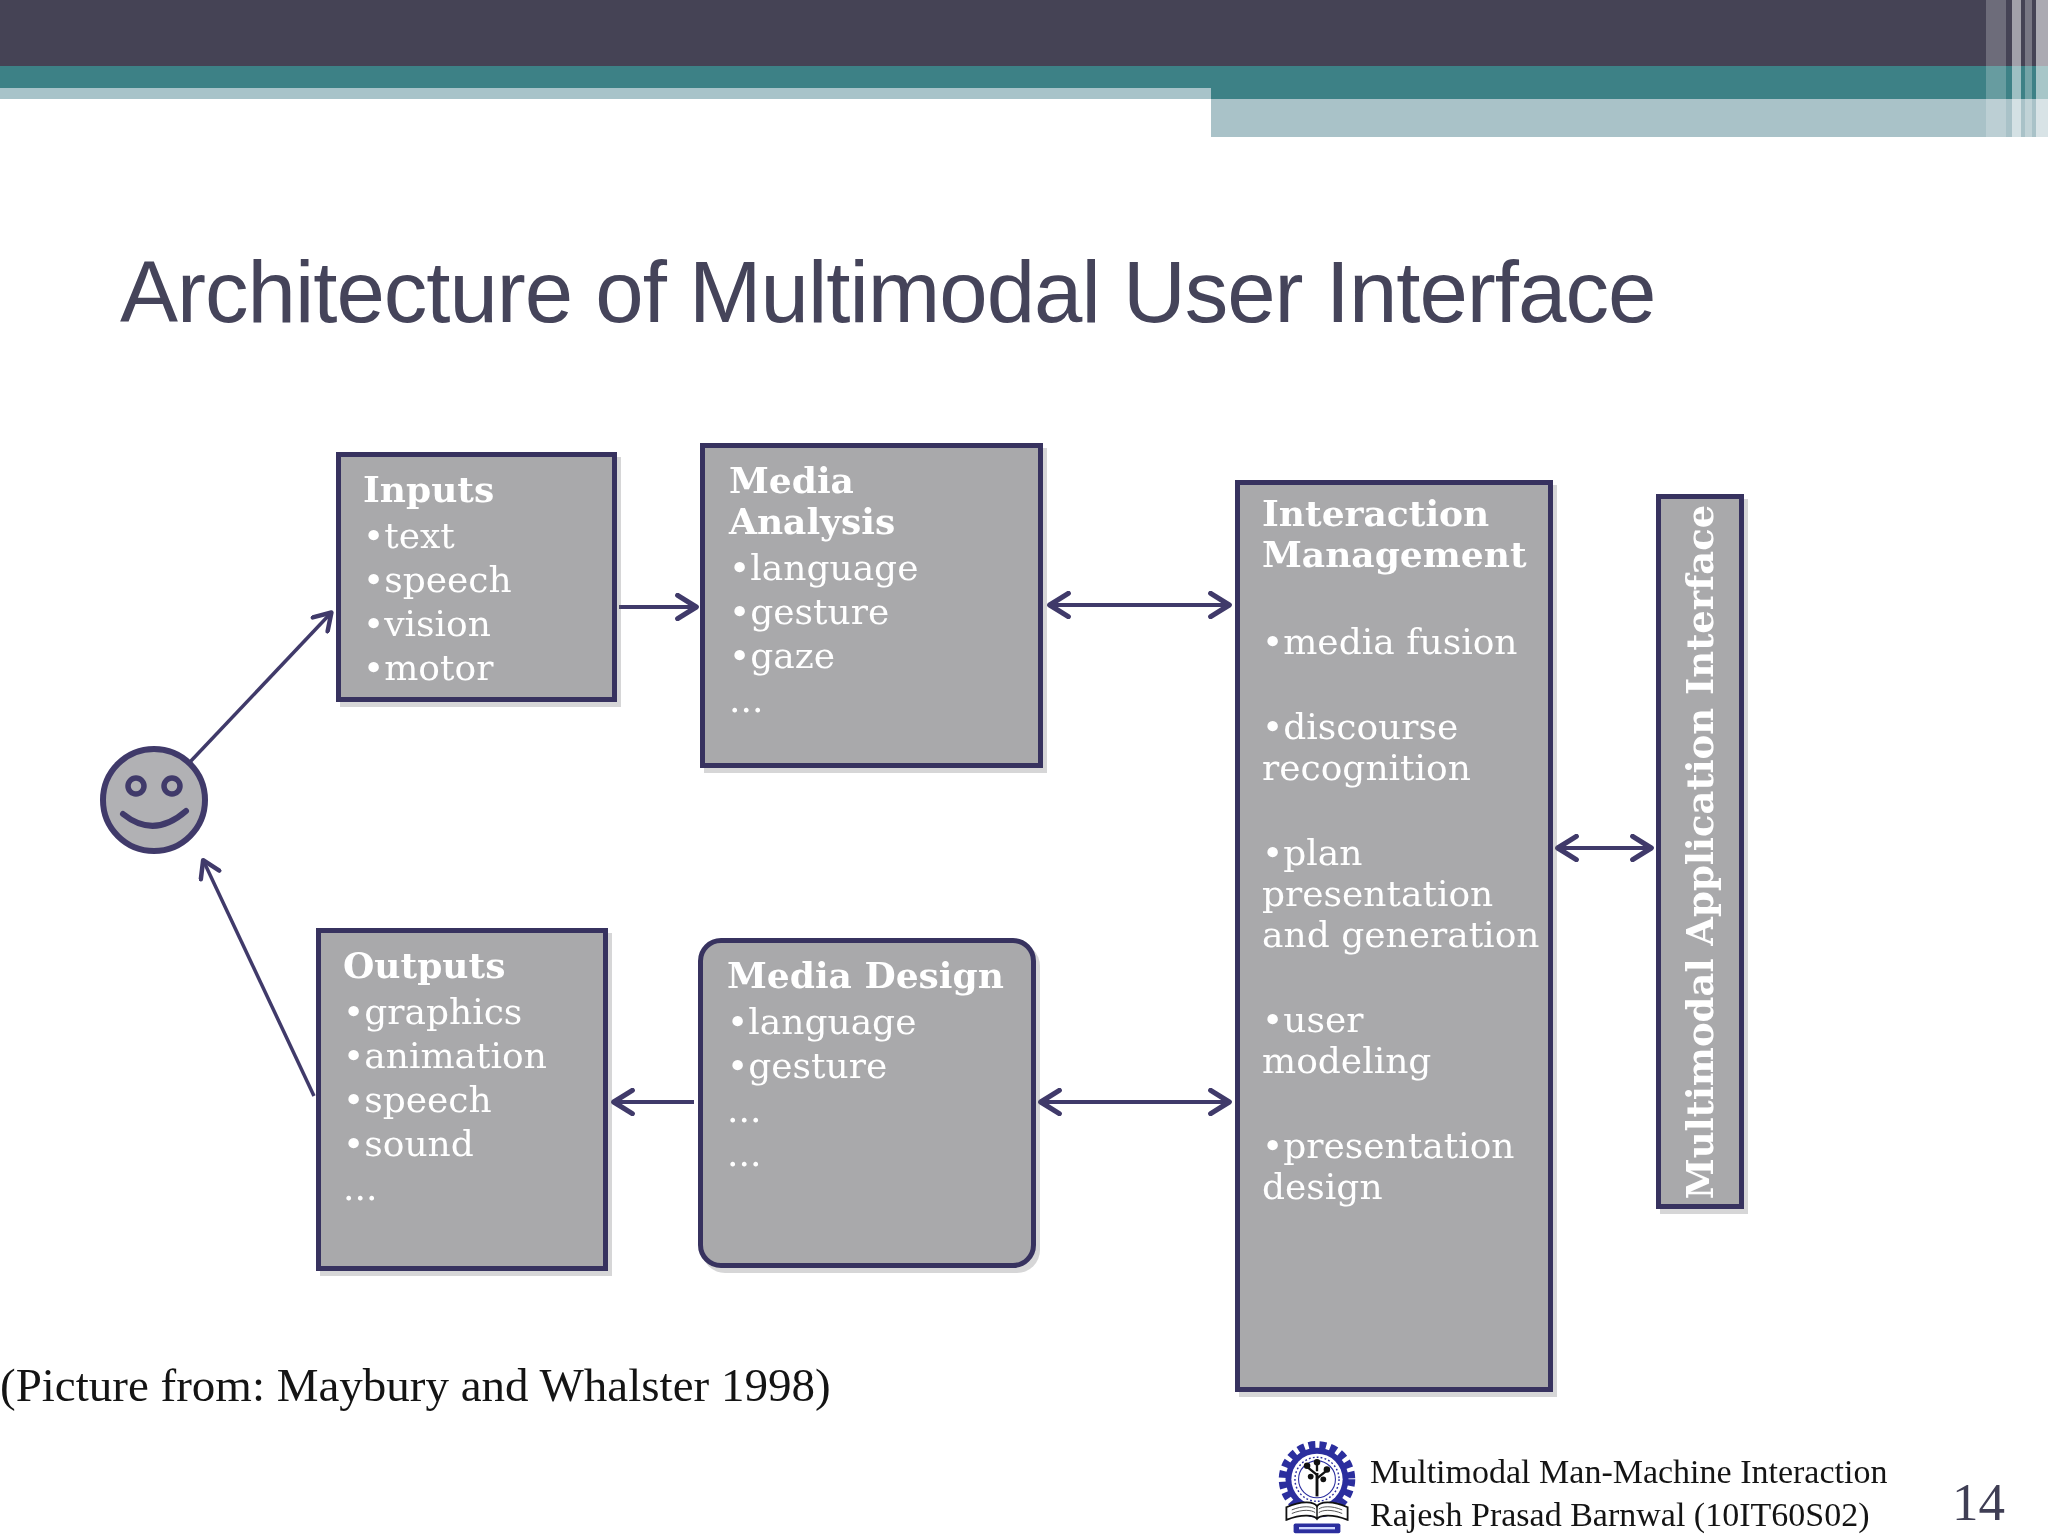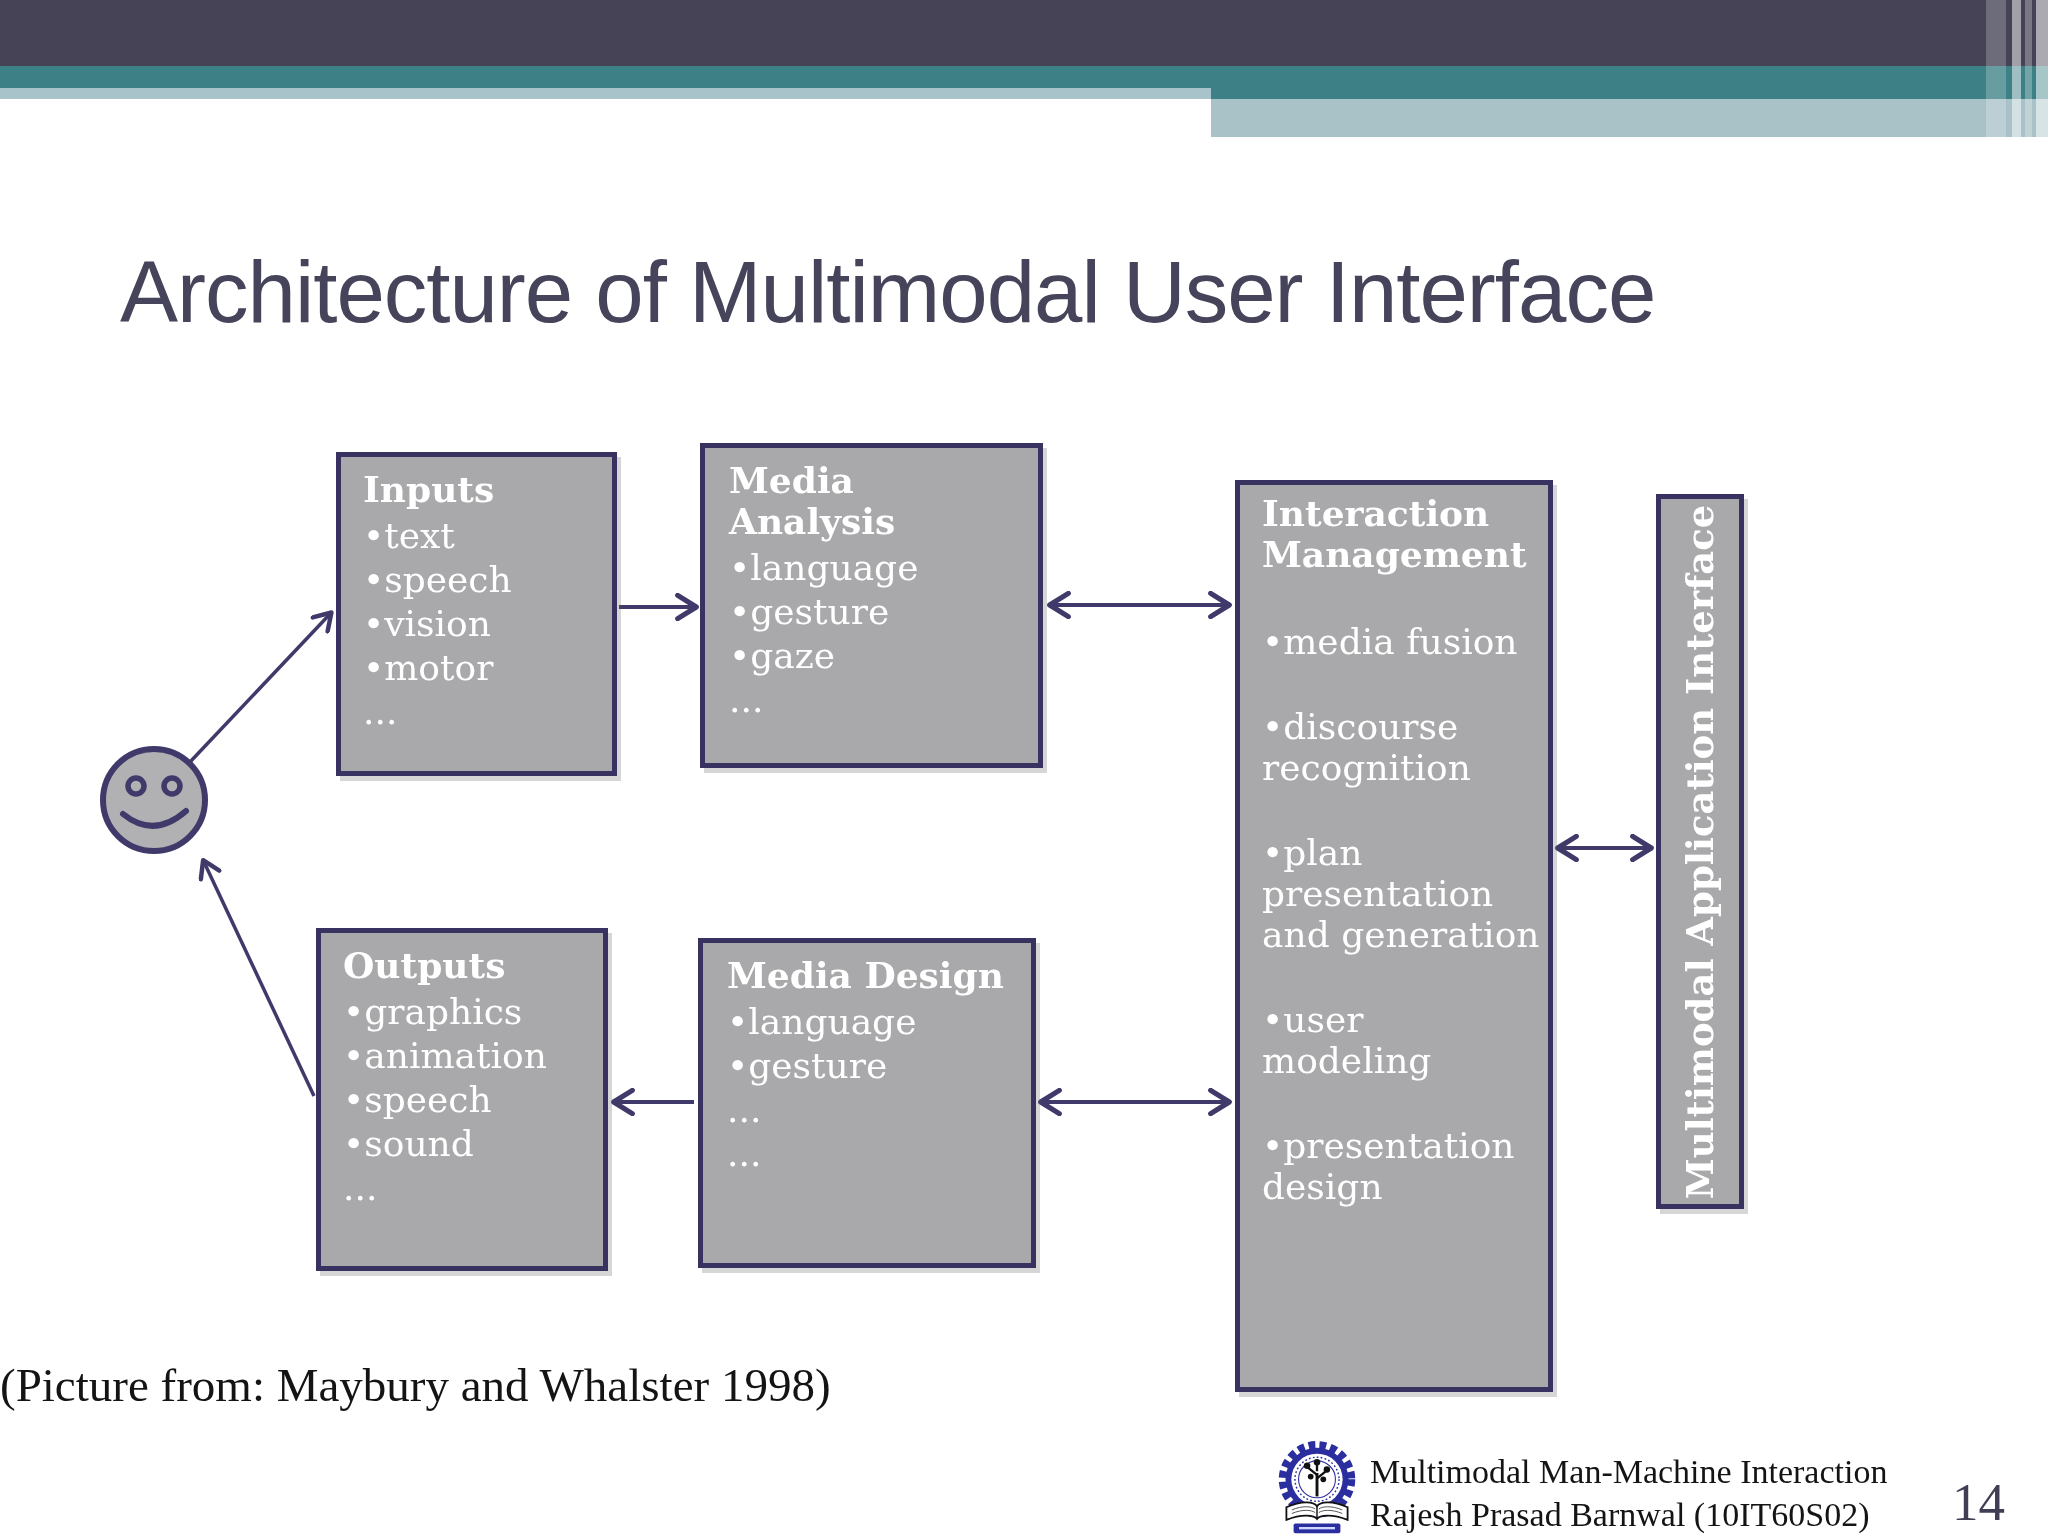--- a/index.html
+++ b/index.html
@@ -23,27 +23,27 @@
   .page-title{position:absolute;left:120px;top:246px;width:1880px;
               font-family:"Liberation Sans",sans-serif;font-size:87px;line-height:1.05;
               color:#45445a;letter-spacing:-1px;white-space:nowrap;}
 
   
   .box{position:absolute;background:#a9a9ab;border:5px solid #37325f;box-sizing:border-box;
        color:#ffffff;font-family:"DejaVu Serif","Liberation Serif",serif;font-size:36px;
        box-shadow:4px 5px 0 rgba(90,90,95,0.25);}
   .box .box-title{font-weight:bold;white-space:pre-line;line-height:1.14;margin-bottom:4px;}
   .box .line{line-height:44px;min-height:44px;white-space:pre-line;}
-  .box-inputs          {left:336px;top:452px;width:281px;height:324px;padding:12px 14px 0 22px;}
+  .box-inputs          {left:336px;top:452px;width:281px;height:250px;padding:12px 14px 0 22px;}
   .box-media-analysis  {left:700px;top:443px;width:343px;height:325px;padding:12px 14px 0 24px;}
   .box-interaction     {left:1235px;top:480px;width:318px;height:912px;padding:8px 8px 0 22px;}
   .box-interaction .box-title{margin-bottom:46px;}
   .box-interaction .im-item{line-height:41px;margin-bottom:44px;white-space:pre-line;}
   .box-outputs         {left:316px;top:928px;width:292px;height:343px;padding:12px 14px 0 22px;}
-  .box-media-design    {left:698px;top:938px;width:338px;height:330px;padding:12px 14px 0 24px;}
+  .box-media-design    {left:698px;top:938px;width:338px;height:330px;padding:12px 14px 0 24px;border-radius:23px;}
   .box-mai             {left:1656px;top:494px;width:88px;height:715px;padding:0;}
   .mai-label{position:absolute;left:50%;top:50%;transform:translate(-50%,-50%) rotate(-90deg);
              white-space:nowrap;font-weight:bold;font-size:37px;color:#ffffff;}
 
   
   .overlay{position:absolute;left:0;top:0;width:2048px;height:1536px;pointer-events:none;}
 
   
   .caption{position:absolute;left:0;top:1358px;width:1980px;
            font-size:47px;color:#141414;}

